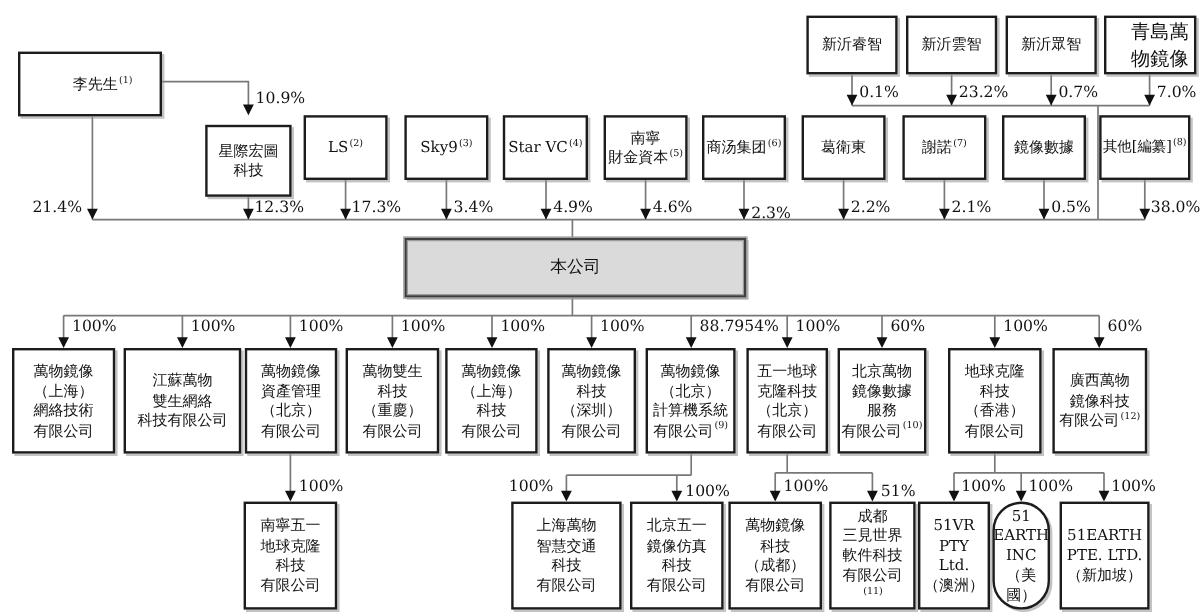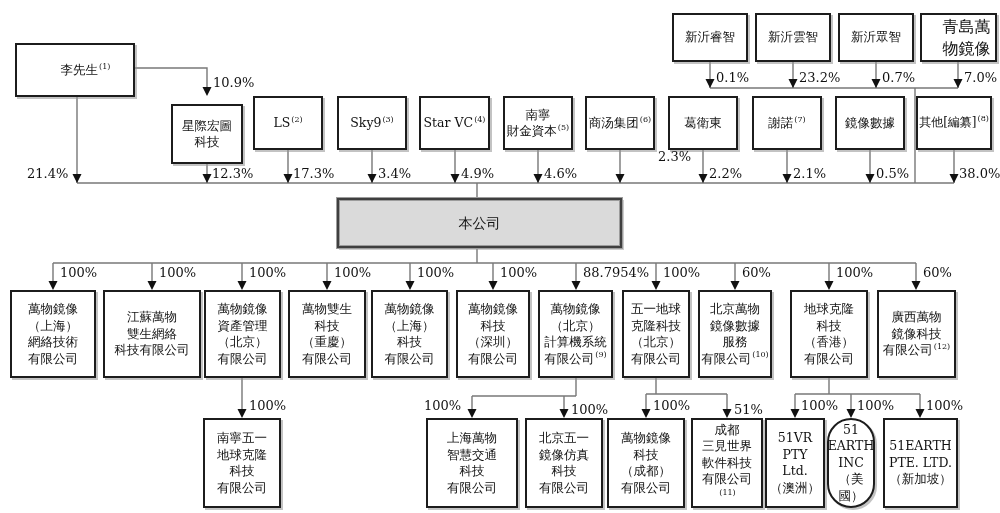--- a/index.html
+++ b/index.html
@@ -197,21 +197,21 @@
 （新加坡）</span></div>
     </div>
 
   <span class="pct" style="left:213px;top:76px;">10.9%</span>
   <span class="pct" style="left:27px;top:167px;">21.4%</span>
   <span class="pct" style="left:212px;top:167px;">12.3%</span>
   <span class="pct" style="left:293px;top:167px;">17.3%</span>
   <span class="pct" style="left:378px;top:167px;">3.4%</span>
   <span class="pct" style="left:461px;top:167px;">4.9%</span>
   <span class="pct" style="left:544px;top:167px;">4.6%</span>
-  <span class="pct" style="left:626px;top:150px;margin-left:32px;">2.3%</span>
+  <span class="pct" style="left:626px;top:172px;">2.3%</span>
   <span class="pct" style="left:709px;top:167px;">2.2%</span>
   <span class="pct" style="left:793px;top:167px;">2.1%</span>
   <span class="pct" style="left:876px;top:167px;">0.5%</span>
   <span class="pct" style="left:959px;top:167px;">38.0%</span>
   <span class="pct" style="left:716px;top:71px;">0.1%</span>
   <span class="pct" style="left:799px;top:71px;">23.2%</span>
   <span class="pct" style="left:882px;top:71px;">0.7%</span>
   <span class="pct" style="left:964px;top:71px;">7.0%</span>
   <span class="pct" style="left:60px;top:266px;">100%</span>
   <span class="pct" style="left:159px;top:266px;">100%</span>

